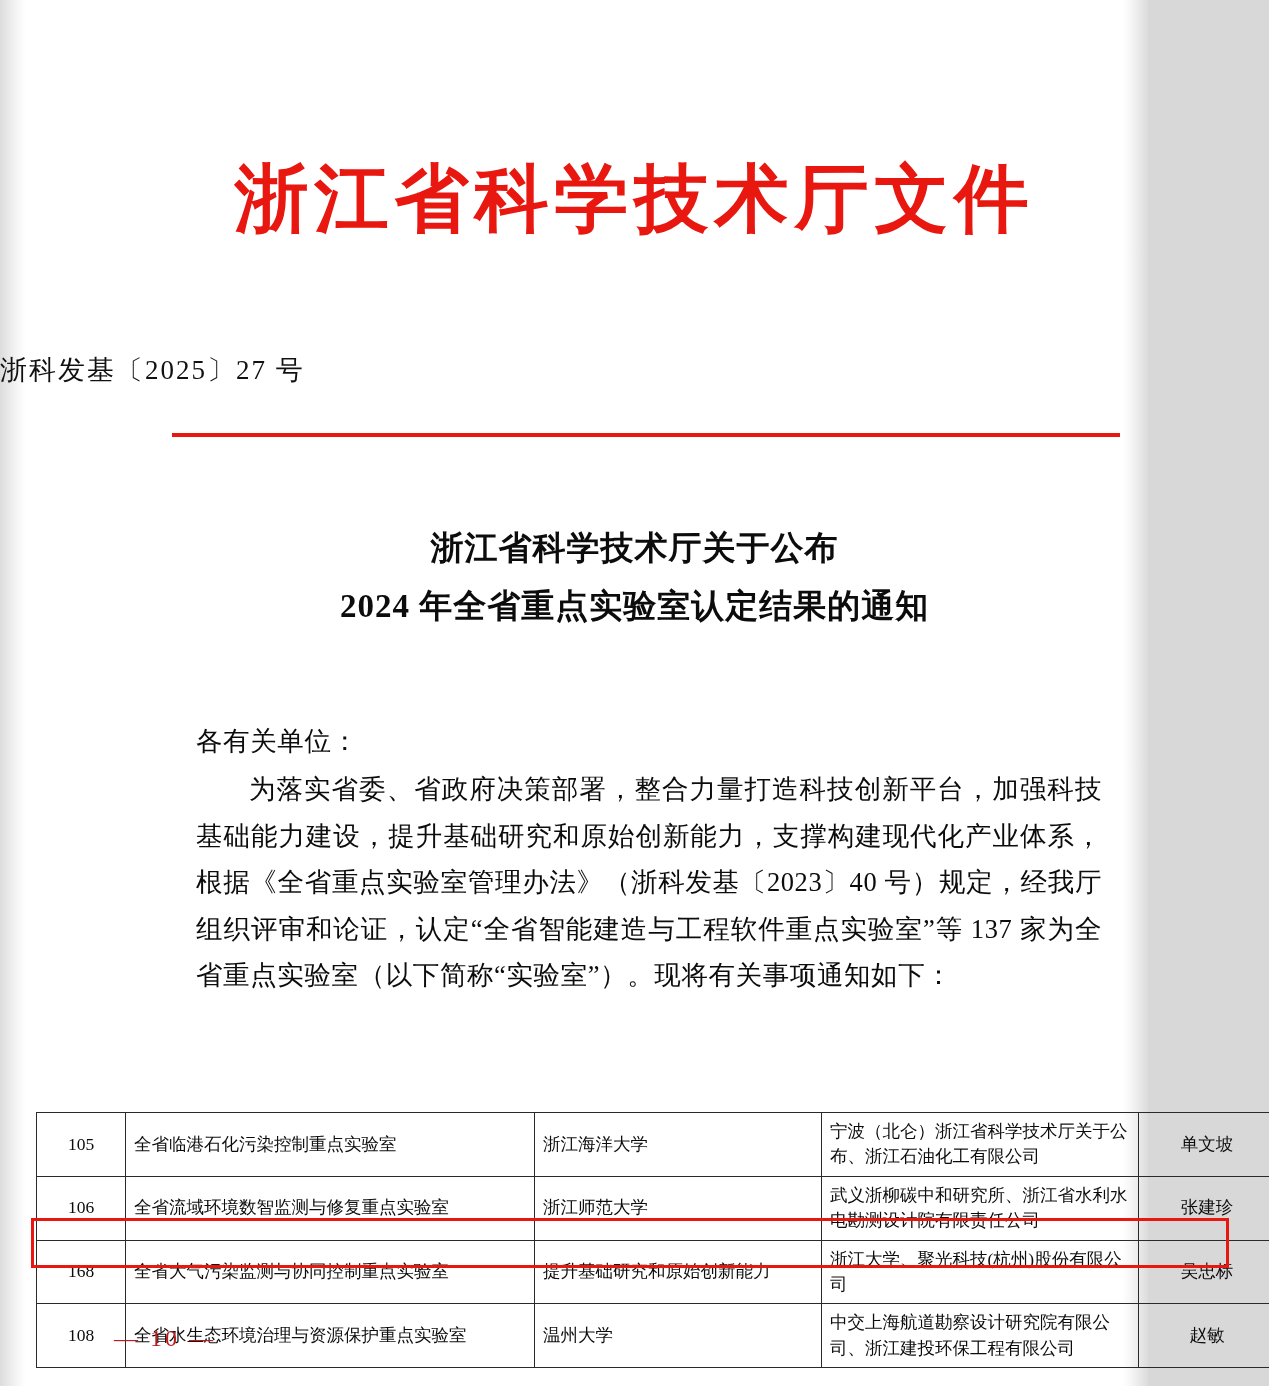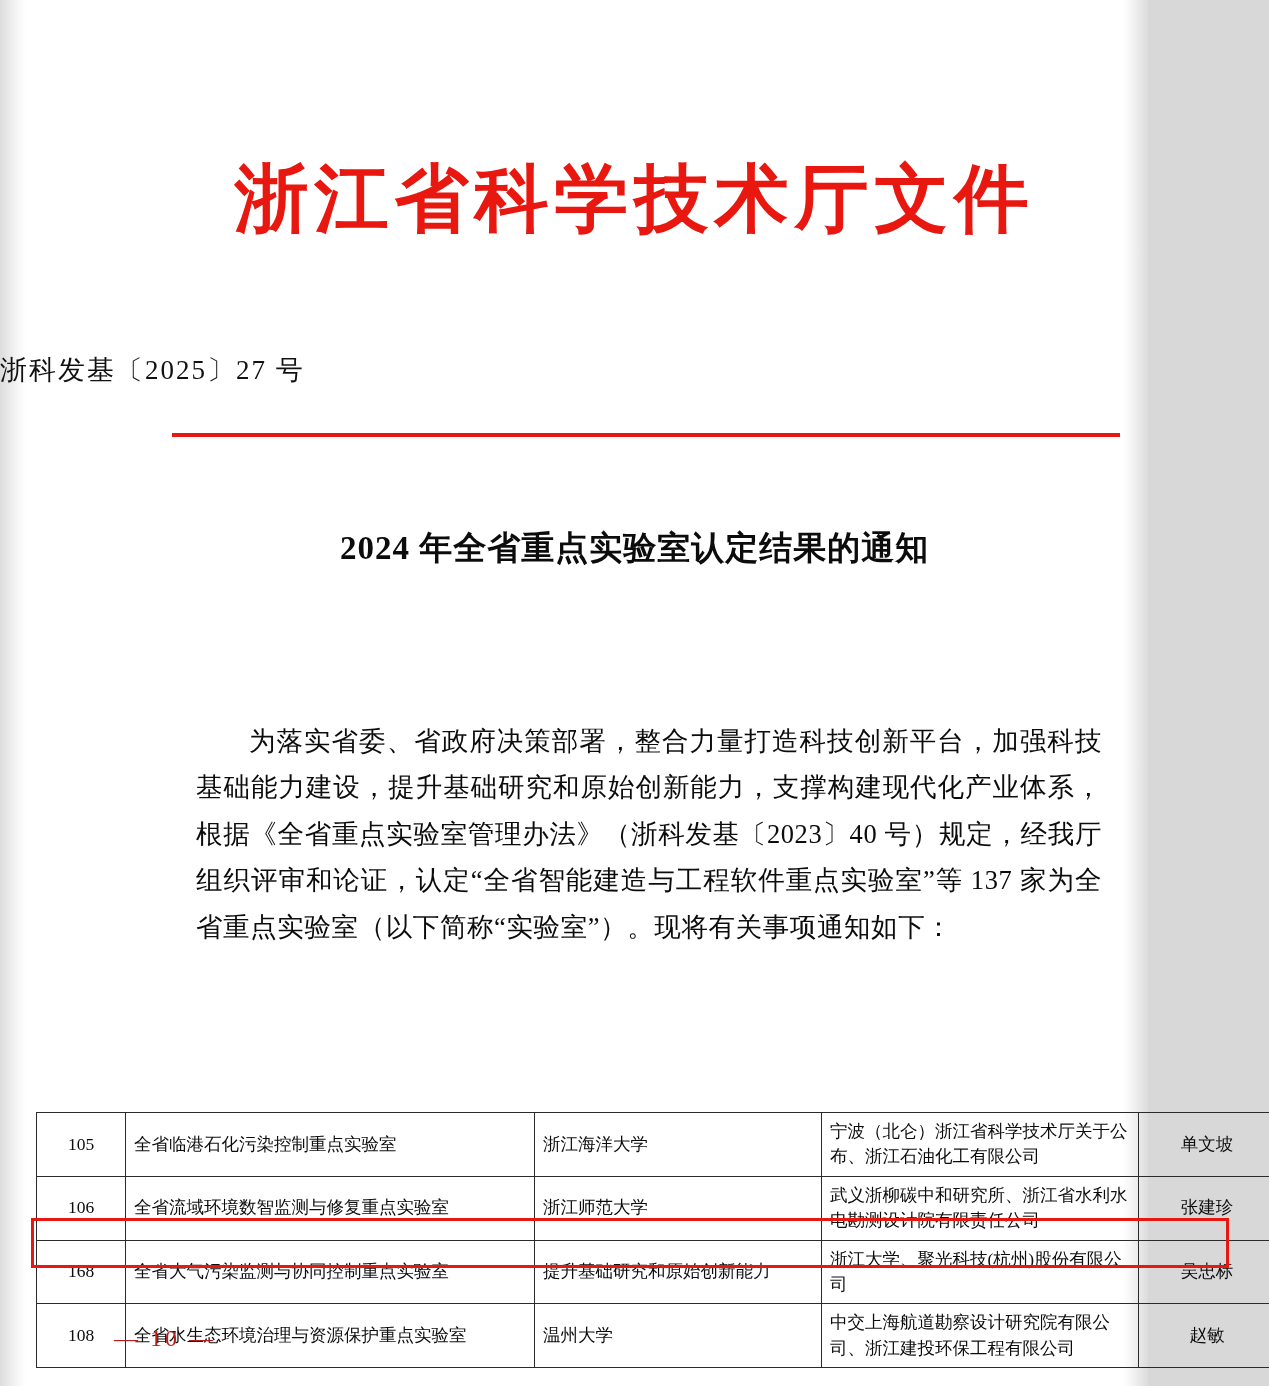--- a/index.html
+++ b/index.html
@@ -158,24 +158,26 @@
   <div class="page-shade-left"></div>
   <div class="page-shade-right"></div>
 
   <div class="doc-title">浙江省科学技术厅文件</div>
 
   <div class="doc-number">浙科发基〔2025〕27 号</div>
 
   <div class="red-rule"></div>
 
   <div class="subject">
+    <div>浙江省科学技术厅关于公布</div>
     <div>2024 年全省重点实验室认定结果的通知</div>
   </div>
 
   <div class="body-text">
+    <p>各有关单位：</p>
     <p class="indent2">为落实省委、省政府决策部署，整合力量打造科技创新平台，加强科技基础能力建设，提升基础研究和原始创新能力，支撑构建现代化产业体系，根据《全省重点实验室管理办法》（浙科发基〔2023〕40 号）规定，经我厅组织评审和论证，认定“全省智能建造与工程软件重点实验室”等 137 家为全省重点实验室（以下简称“实验室”）。现将有关事项通知如下：</p>
   </div>
 
   <div class="table-wrap">
     <table class="tbl">
       <tbody>
         <tr>
           <td class="c-no">105</td>
           <td class="c-name">全省临港石化污染控制重点实验室</td>
           <td class="c-unit">浙江海洋大学</td>

